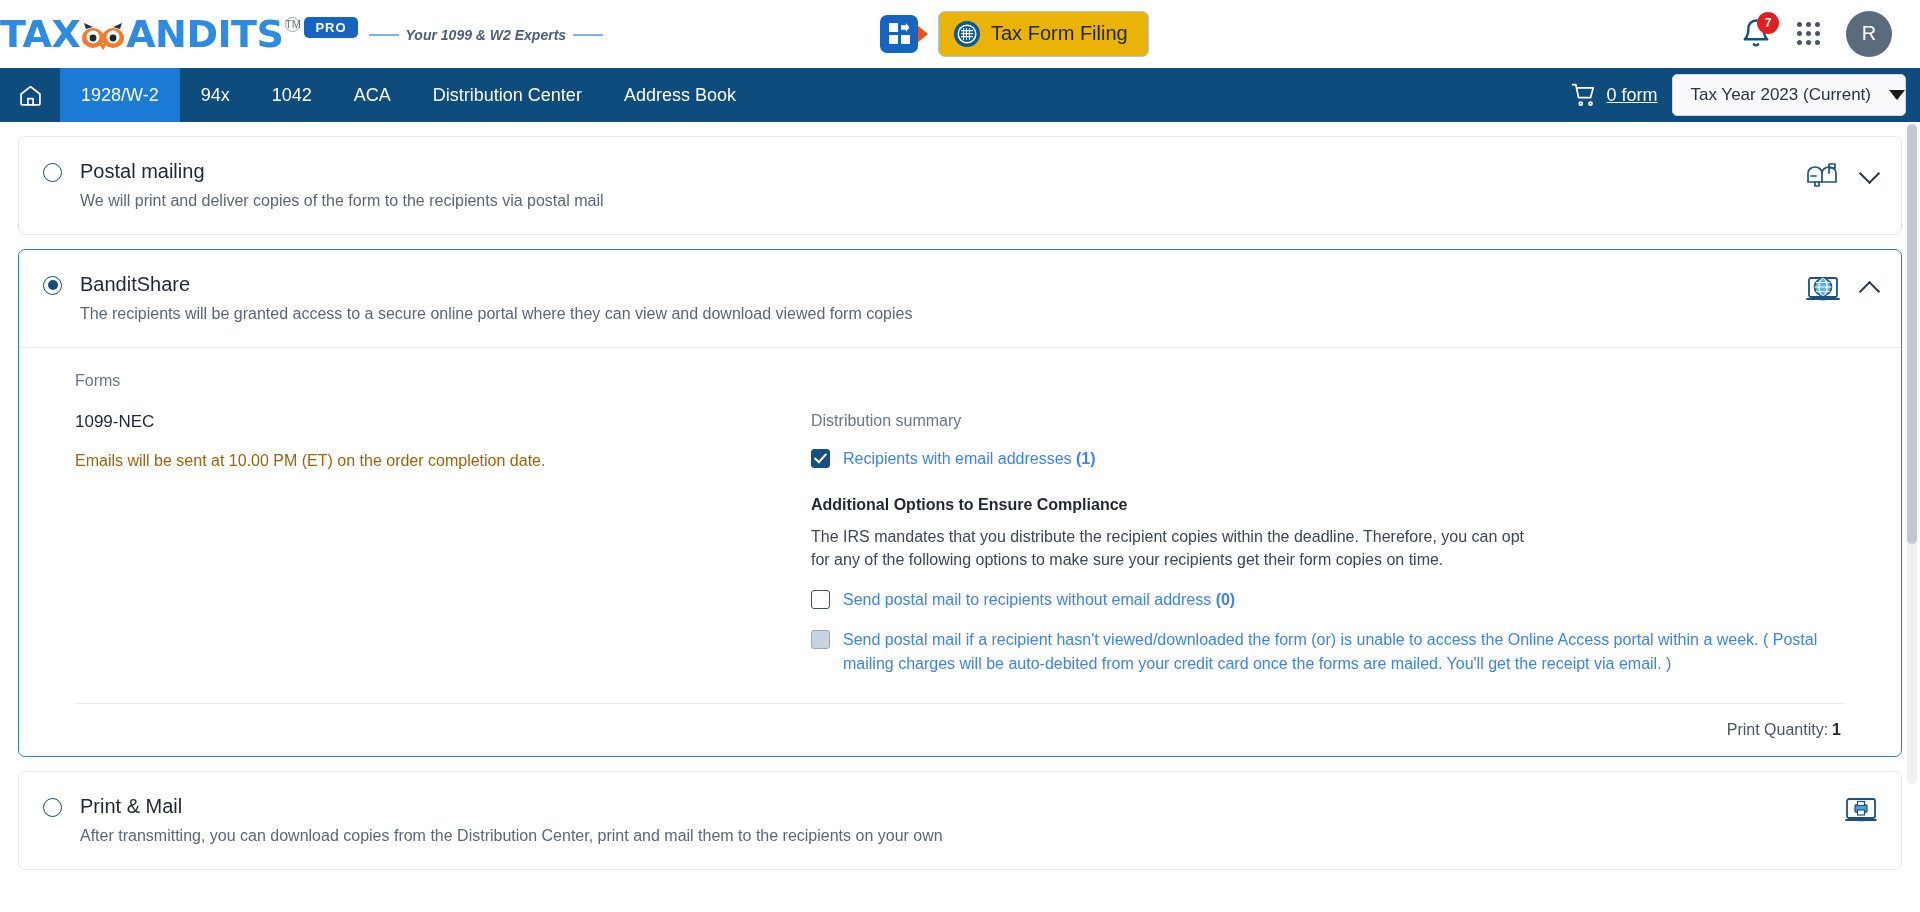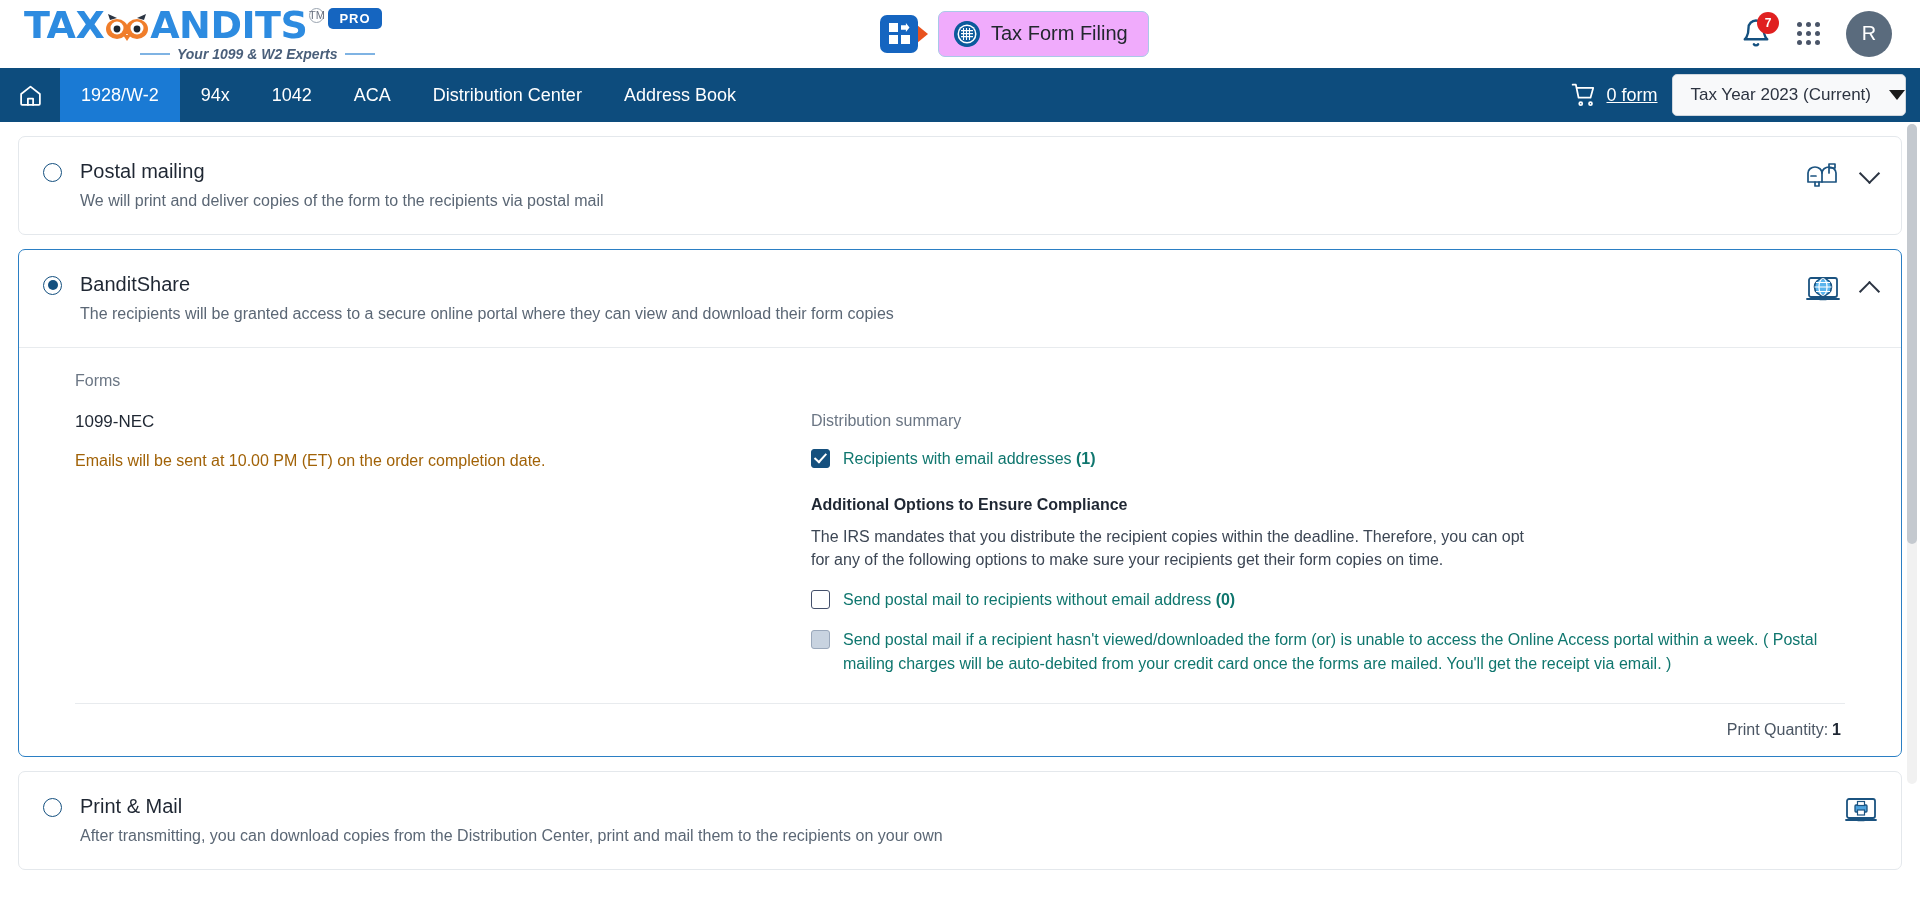--- a/index.html
+++ b/index.html
@@ -16,24 +16,22 @@
     height: 68px;
     background: #ffffff;
     display: flex;
     align-items: center;
     position: relative;
     border-bottom: 1px solid #ffffff;
   }
 
   .logo-wrap {
     display: flex;
-    flex-direction: column;
-    margin-left: 24px;
-    position: relative;
-    align-items: flex-end;
+    flex-direction: row;
+    position: relative;
   }
   .logo-row { display: flex; align-items: flex-start; }
   .logo-text {
     font-size: 38px;
     font-weight: bold;
     color: #2d8be0;
     letter-spacing: -0.5px;
     line-height: 1;
     font-family: "DejaVu Sans", sans-serif;
     position: relative;
@@ -90,21 +88,21 @@
   .tile-arrow {
     width: 0; height: 0;
     border-top: 9px solid transparent;
     border-bottom: 9px solid transparent;
     border-left: 11px solid #e8521e;
     margin-left: -1px;
   }
   .tff-btn {
     display: flex; align-items: center; gap: 11px;
     border: 1px solid #a9c8e8;
-    background: #f0abfc;
+    background: #eab308;
     border-radius: 7px;
     padding: 9px 20px 9px 15px;
     margin-left: 10px;
     cursor: pointer;
   }
   .tff-label { font-size: 20px; color: #22272e; }
   .irs-seal {
     width: 26px; height: 26px; border-radius: 50%;
     background: #0b5a9c;
     display: flex; align-items: center; justify-content: center;
@@ -247,21 +245,21 @@
     display: flex; align-items: center; justify-content: center;
   }
   .cb.checked { background: #15507e; border: 1px solid #15507e; }
   .cb.checked::after {
     content: ""; width: 5px; height: 10px;
     border-right: 2.3px solid #fff; border-bottom: 2.3px solid #fff;
     transform: rotate(42deg) translate(-1px, -1px);
   }
   .cb.empty { background: #fff; border: 1.6px solid #44506b; }
   .cb.disabled { background: #c8d3e0; border: 1.6px solid #9aa8bb; }
-  .cb-label { font-size: 16px; color: #0f766e; line-height: 1.45; }
+  .cb-label { font-size: 16px; color: #3b82f6; line-height: 1.45; }
   .cb-label b { font-weight: bold; }
 
   .sec-title { font-size: 16px; color: #1f2733; font-weight: bold; margin-top: 26px; }
   .sec-para { font-size: 16px; color: #3c4654; margin-top: 11px; line-height: 1.45; max-width: 720px; }
 
   .total-divider { height: 1px; background: #e8ebee; margin: 28px 32px 0 32px; }
   .total-row {
     display: flex; justify-content: flex-end;
     padding: 17px 36px 17px 0; font-size: 16px; color: #4a5563;
   }
@@ -407,21 +405,21 @@
         <i class="chev down"></i>
       </div>
     </div>
   </div>
 
   <div class="opt-card selected">
     <div class="opt-head">
       <span class="radio on"></span>
       <div>
         <div class="opt-title">BanditShare</div>
-        <div class="opt-sub">The recipients will be granted access to a secure online portal where they can view and download their form copies</div>
+        <div class="opt-sub">The recipients will be granted access to a secure online portal where they can view and download viewed form copies</div>
       </div>
       <div class="head-icons">
         <svg width="34" height="30" viewBox="0 0 34 30" fill="none">
           <rect x="3" y="4" width="28" height="19" rx="2" stroke="#1b5380" stroke-width="1.8" fill="#ffffff"></rect>
           <path d="M1 25 h32" stroke="#1b5380" stroke-width="1.8" stroke-linecap="round"></path>
           <path d="M14 25 h6" stroke="#1b5380" stroke-width="2.4" stroke-linecap="round"></path>
           <circle cx="17" cy="13" r="8.5" fill="#5ab4ec" stroke="#1b5380" stroke-width="1.6"></circle>
           <ellipse cx="17" cy="13" rx="4" ry="8.5" fill="none" stroke="#ffffff" stroke-width="1.2"></ellipse>
           <path d="M8.5 13 h17 M10 8.5 h14 M10 17.5 h14" stroke="#ffffff" stroke-width="1.2"></path>
         </svg>

